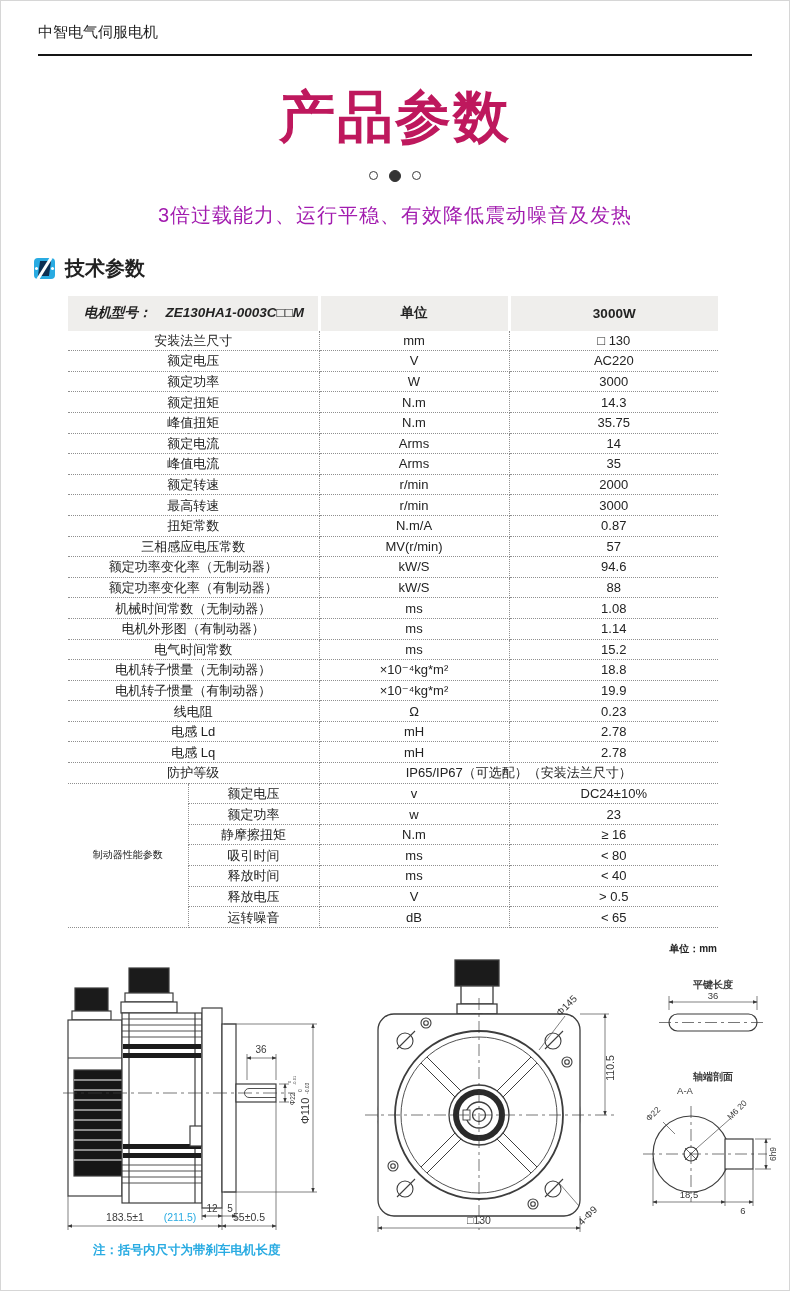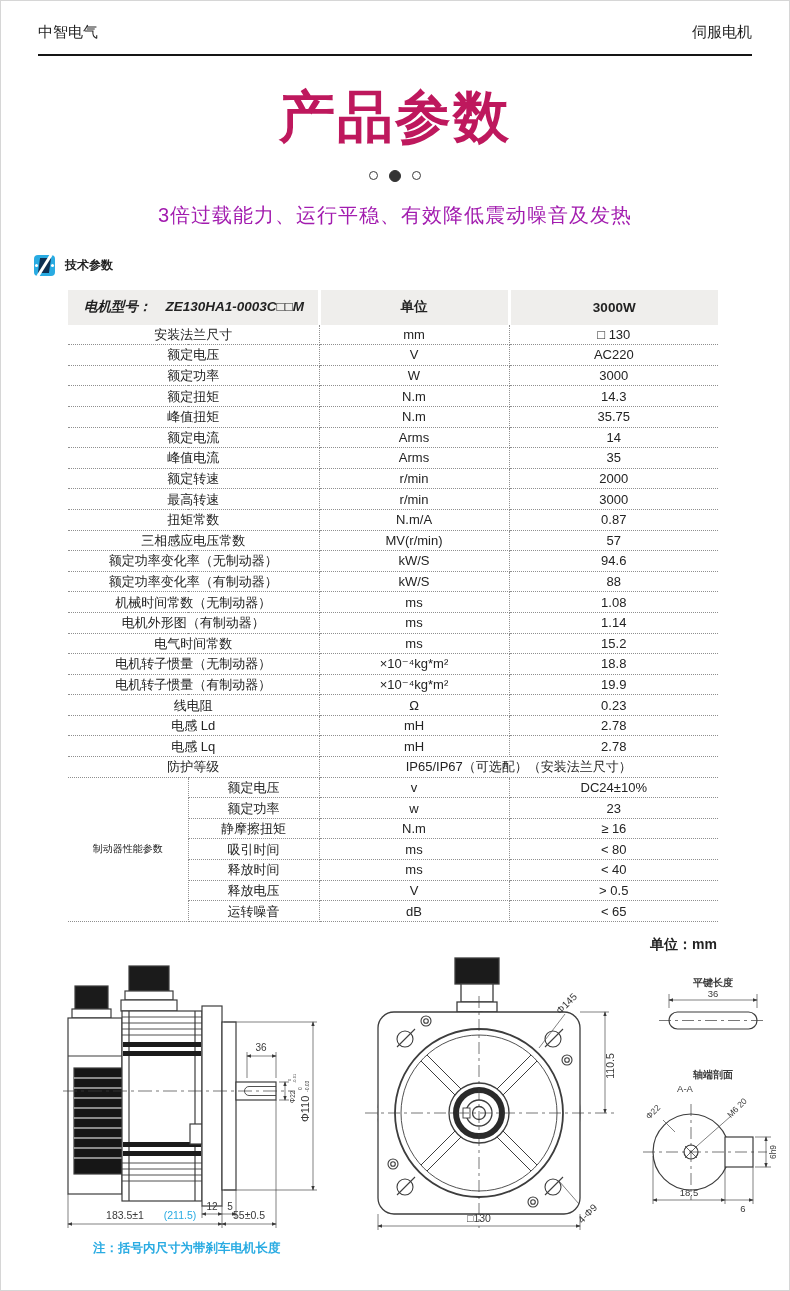--- a/index.html
+++ b/index.html
@@ -1,56 +1,56 @@
 <!DOCTYPE html>
 <html><head>
 <meta charset="utf-8">
 <style>
   html,body{margin:0;padding:0;background:#fff;}
   body{font-family:"Liberation Sans","DejaVu Sans",sans-serif;color:#231f20;}
   .page{position:relative;width:788px;height:1289px;border:1px solid #d6d6d6;background:#fff;overflow:hidden;}
 
   
-  .topbar{display:flex;justify-content:space-between;align-items:flex-end;
+  .topbar{display:flex;justify-content:flex-start;align-items:flex-end;
           margin:0 37px;padding-top:22px;padding-bottom:12px;border-bottom:2px solid #151515;
           font-size:15px;color:#1f1f1f;}
 
   
   .hero{ text-align:center; }
   .hero-title{margin-top:30px;font-size:56px;font-weight:700;color:#be185d;letter-spacing:2px;line-height:1.1;}
   .dots{margin-top:22px;display:flex;justify-content:center;align-items:center;gap:11px;}
   .dot{width:7px;height:7px;border-radius:50%;border:1.5px solid #3c3c3c;background:#fff;}
   .dot.filled{width:10px;height:10px;background:#343434;border-color:#343434;}
   .hero-sub{margin-top:20px;font-size:20px;color:#a21caf;letter-spacing:1px;}
 
   
   .sec-head{display:flex;align-items:center;gap:10px;margin:26px 0 0 33px;}
   .sec-head.second{margin-top:20px;}
-  .sec-title{font-size:12px;font-weight:700;color:#222;}
+  .sec-title{font-size:20px;font-weight:700;color:#222;}
   .sec-icon{position:relative;width:21px;height:21px;background:#29abe2;border-radius:4px;overflow:hidden;flex:0 0 auto;}
   .sec-icon .para{position:absolute;left:5px;top:3px;width:11px;height:15px;background:#0d2f52;transform:skewX(-8deg);}
   .sec-icon .slash{position:absolute;left:9px;top:-3px;width:3px;height:27px;background:#fff;transform:rotate(32deg);}
   .sec-icon .pin-l,.sec-icon .pin-r{position:absolute;top:9px;width:3px;height:3px;background:#fff;border-radius:50%;}
   .sec-icon .pin-l{left:1px;} .sec-icon .pin-r{right:1px;}
 
   
   table.spec{border-collapse:collapse;margin:14px 0 0 67px;width:650px;table-layout:fixed;}
   table.spec col.c1{width:120px;} table.spec col.c2{width:131px;}
   table.spec col.c3{width:190px;} table.spec col.c4{width:209px;}
   table.spec th{background:#efeeec;height:35px;font-size:13.5px;font-weight:700;color:#232323;padding:0;}
   table.spec th.model{text-align:left;padding-left:16px;font-style:italic;}
   table.spec th.gap{border-left:3px solid #fff;}
   table.spec th .mspace{display:inline-block;width:14px;}
   table.spec td{height:19.6px;padding:0;text-align:center;font-size:13px;color:#232323;
                 border-bottom:1px dotted #8f8f8f;line-height:1;}
   table.spec td.sep{border-right:1px dotted #8f8f8f;}
   table.spec td.grp{font-size:10px;}
 
   
-  .unit-note{margin:14px 72px 0 0;text-align:right;font-size:14px;font-weight:700;color:#222;}
+  .unit-note{margin:14px 72px 0 0;text-align:right;font-size:10px;font-weight:700;color:#222;}
   .drawings{display:flex;align-items:flex-start;margin:2px 10px 0 52px;}
   .col-side{width:300px;flex:0 0 auto;}
   .col-front{width:270px;flex:0 0 auto;margin-left:6px;}
   .col-detail{width:150px;flex:0 0 auto;margin-left:4px;}
   svg text{font-family:"Liberation Sans","DejaVu Sans",sans-serif;fill:#3a3a3a;}
   .note{margin:2px 0 0 40px;font-size:12.5px;font-weight:700;color:#29abe2;}
   .blue{fill:#29abe2;}
 </style>
 </head>
 <body>

